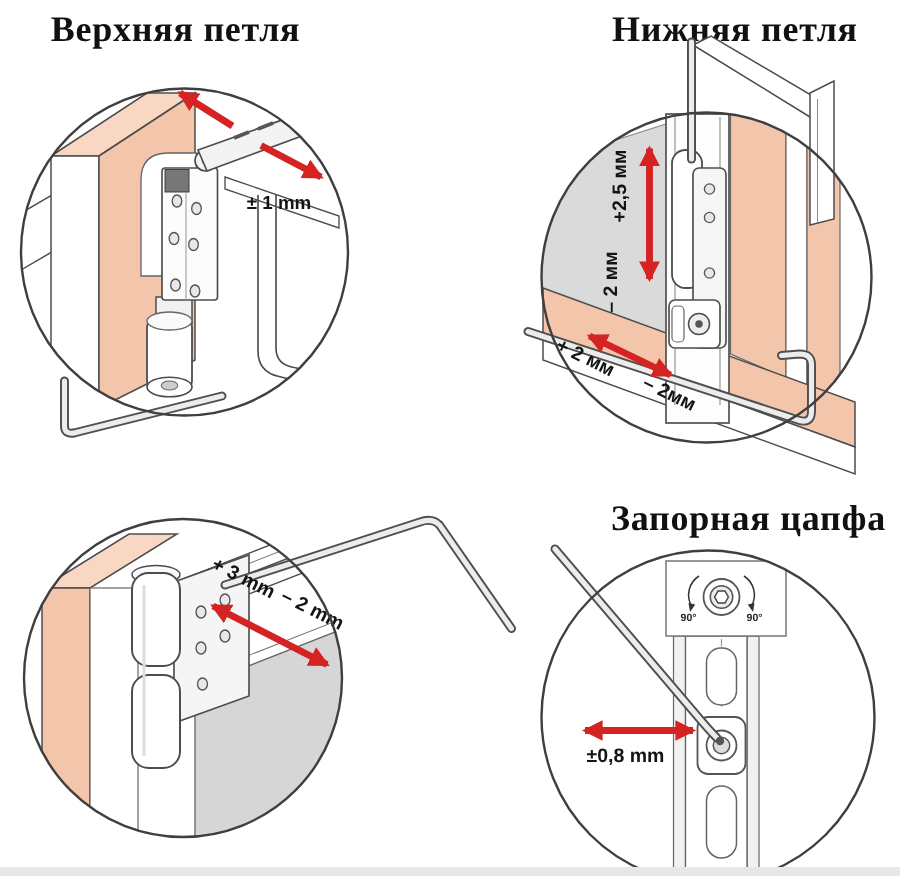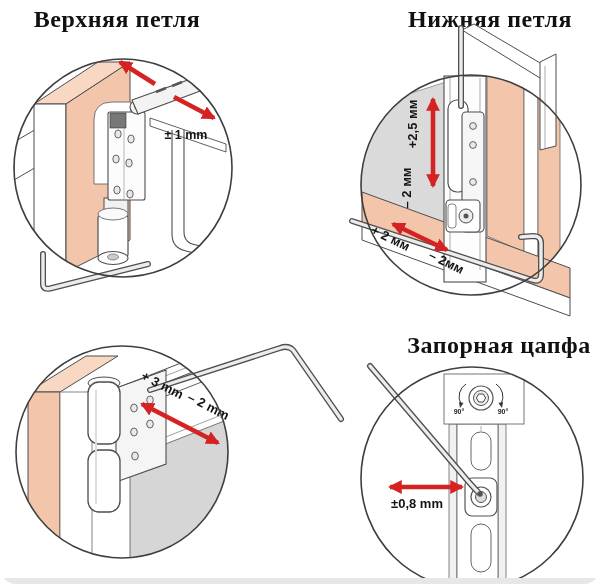--- a/index.html
+++ b/index.html
@@ -1,17 +1,17 @@
 <!DOCTYPE html>
 <html><head>
 <meta charset="utf-8">
 <style>
   html,body{margin:0;padding:0;background:#fff;}
   #canvas{position:relative;width:600px;height:584px;background:#fff;overflow:hidden;
-          font-family:"Liberation Sans",sans-serif;border-radius:16px;}
+          font-family:"Liberation Sans",sans-serif;}
   svg{display:block;}
   .title{font-family:"Liberation Serif",serif;font-weight:700;font-size:24px;fill:#111;letter-spacing:.5px;}
   .lbl{font-family:"Liberation Sans",sans-serif;font-weight:700;font-size:12.5px;fill:#141414;}
   .lbl13{font-family:"Liberation Sans",sans-serif;font-weight:700;font-size:13px;fill:#141414;}
   .lblsm{font-family:"Liberation Sans",sans-serif;font-weight:700;font-size:7px;fill:#222;}
   .circ{fill:none;stroke:#3f3f3f;stroke-width:1.6;}
   .tube-o{fill:none;stroke:#4f4f4f;stroke-width:6;stroke-linecap:round;stroke-linejoin:round;}
   .tube-i{fill:none;stroke:#ececec;stroke-width:3.4;stroke-linecap:round;stroke-linejoin:round;}
   .arrow{fill:none;stroke-width:4.6;stroke-linecap:butt;}
   .ln{stroke:#4d4d4d;}

